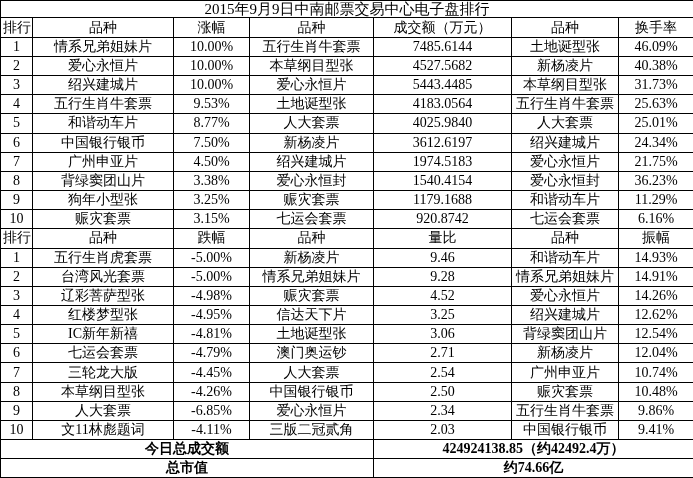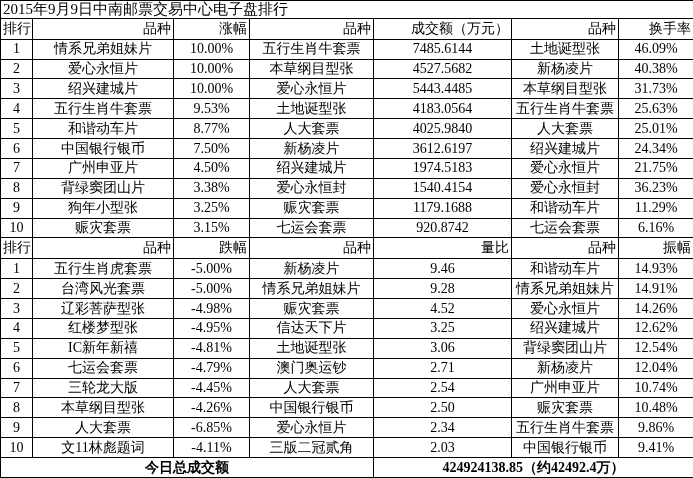--- a/index.html
+++ b/index.html
@@ -23,22 +23,23 @@
     border: 1px solid #000000;
     padding: 0 2px;
     overflow: hidden;
     white-space: nowrap;
     line-height: 1;
     vertical-align: middle;
   }
   tr.title-row td {
     height: 16px;
     font-size: 15px;
-  }
-  tr.hdr td { height: 19px; text-align: right; margin-top: 28px; }
+    text-align: center;
+  }
+  tr.hdr td { height: 19px; text-align: center; margin-top: 28px; }
   tr.data td { height: 18px; }
   .c { text-align: center; }
   .r { text-align: center; }
   tr.summary td { height: 18px; text-align: center; font-weight: bold; }
 </style>
 </head>
 <body>
 
 <table class="rank">
   <colgroup>
@@ -254,14 +255,18 @@
       <td class="c">三版二冠贰角</td>
       <td class="c">2.03</td>
       <td class="c">中国银行银币</td>
       <td class="r">9.41%</td>
     </tr>
 
     <tr class="summary">
       <td colspan="4">今日总成交额</td>
       <td colspan="3">424924138.85（约42492.4万）</td>
     </tr>
+    <tr class="summary">
+      <td colspan="4">总市值</td>
+      <td colspan="3">约74.66亿</td>
+    </tr>
   </tbody>
 </table>
 
 </body></html>

